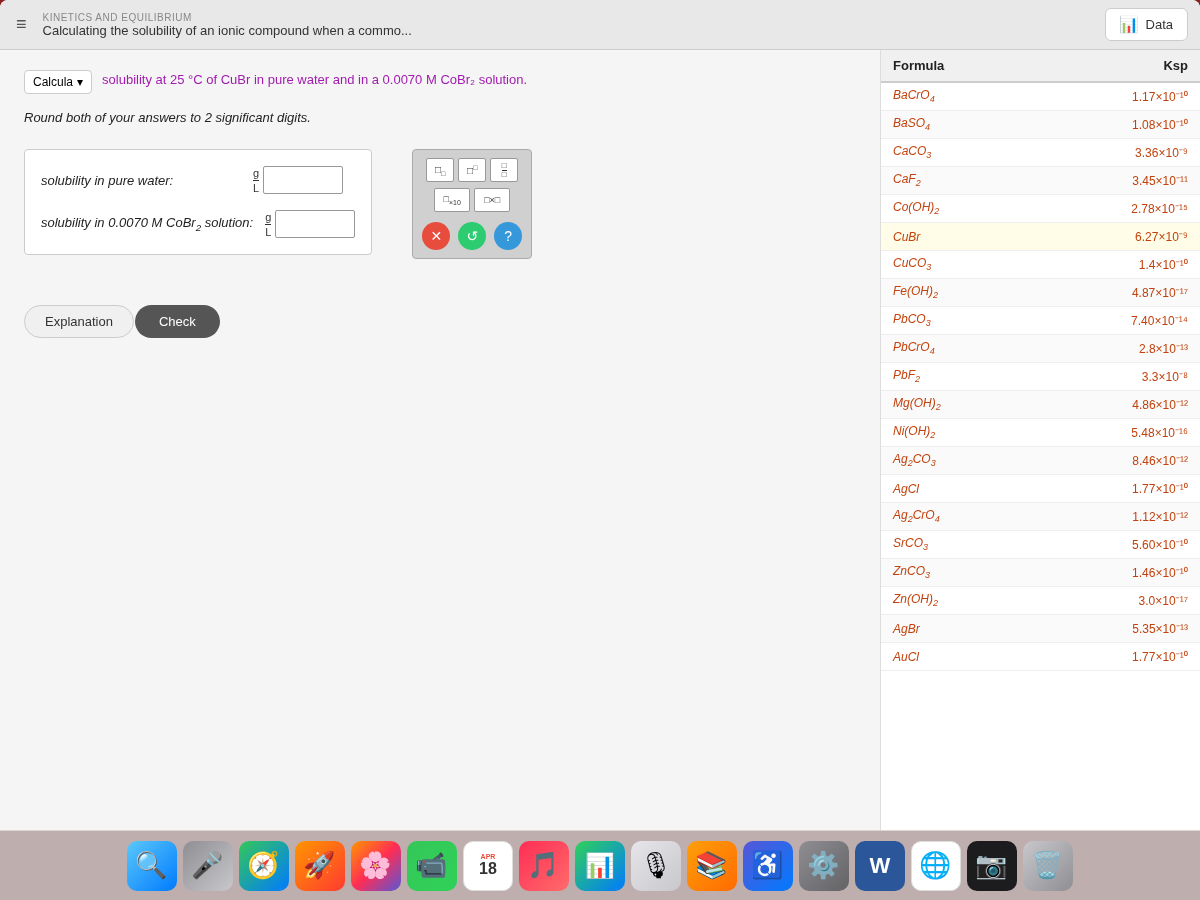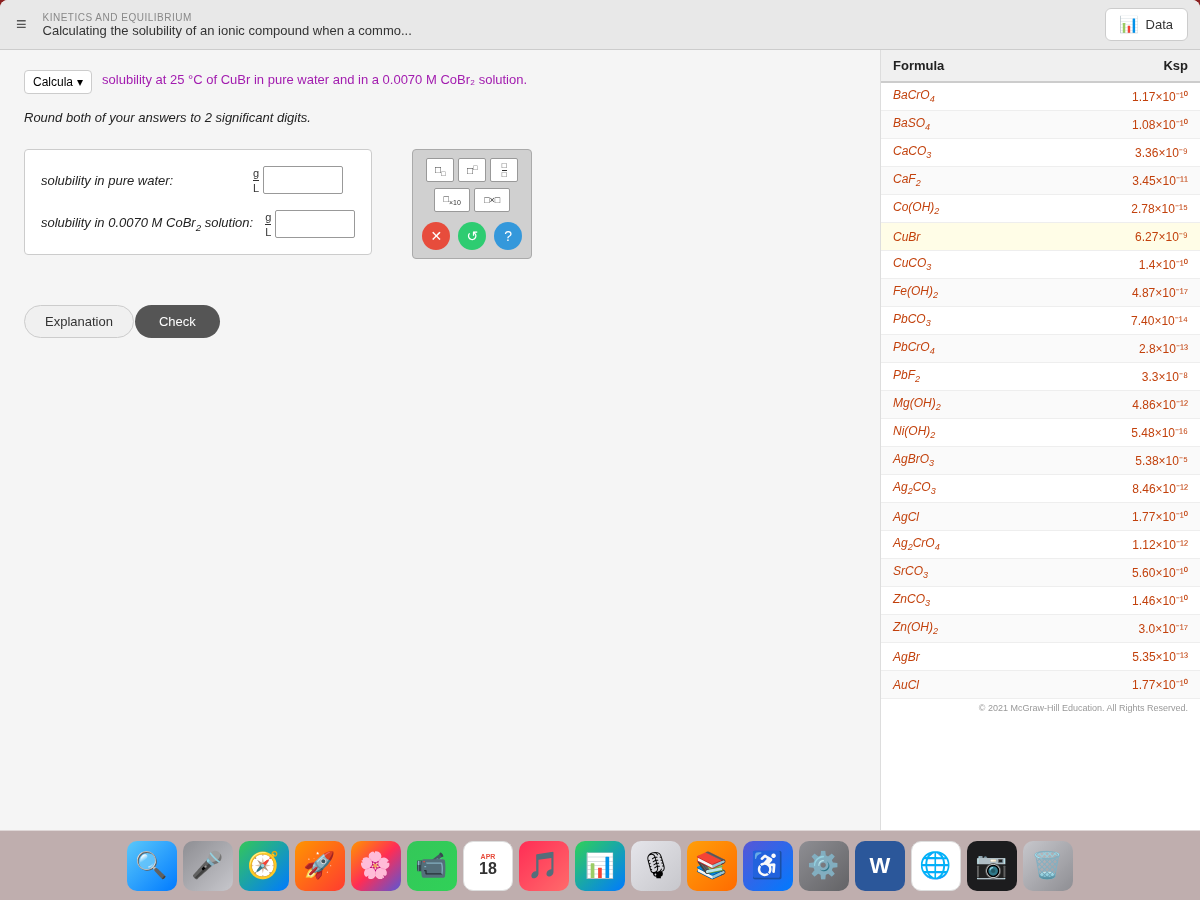--- a/index.html
+++ b/index.html
@@ -566,24 +566,20 @@
             </tr>
             <tr>
               <td class="formula-cell">Mg(OH)<sub>2</sub></td>
               <td>4.86×10⁻¹²</td>
             </tr>
             <tr>
               <td class="formula-cell">Ni(OH)<sub>2</sub></td>
               <td>5.48×10⁻¹⁶</td>
             </tr>
             <tr>
-              <td class="formula-cell">AgBrO<sub>3</sub></td>
-              <td>5.38×10⁻⁵</td>
-            </tr>
-            <tr>
               <td class="formula-cell">Ag<sub>2</sub>CO<sub>3</sub></td>
               <td>8.46×10⁻¹²</td>
             </tr>
             <tr>
               <td class="formula-cell">AgCl</td>
               <td>1.77×10⁻¹⁰</td>
             </tr>
             <tr>
               <td class="formula-cell">Ag<sub>2</sub>CrO<sub>4</sub></td>
               <td>1.12×10⁻¹²</td>
@@ -603,21 +599,20 @@
             <tr>
               <td class="formula-cell">AgBr</td>
               <td>5.35×10⁻¹³</td>
             </tr>
             <tr>
               <td class="formula-cell">AuCl</td>
               <td>1.77×10⁻¹⁰</td>
             </tr>
           </tbody>
       </table>
-      <div class="copyright-row">© 2021 McGraw-Hill Education. All Rights Reserved.</div>
     </div>
 
   </div>
 </div>
 
 <div class="dock">
   <div class="dock-item finder">
     <span style="font-size:26px">🔍</span>
   </div>
   <div class="dock-item siri">

